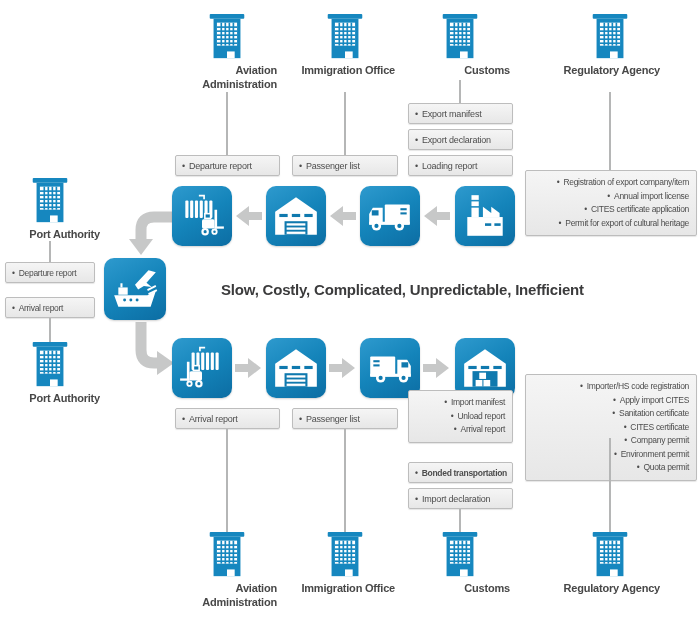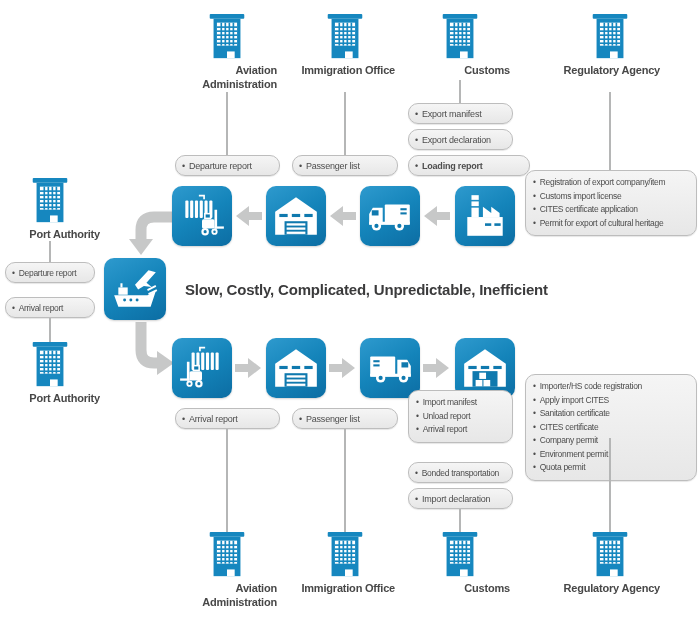--- a/index.html
+++ b/index.html
@@ -9,41 +9,41 @@
   
   .agency-label{position:absolute;width:100px;text-align:right;font-size:11px;font-weight:bold;
                 color:#474747;line-height:1.25;letter-spacing:-0.2px;}
   .bldg{position:absolute;width:40px;height:48px;}
 
   
   .vline{position:absolute;width:2px;background:#b5b6b6;}
 
   
   .doc-box{position:absolute;background:linear-gradient(#f5f5f5,#e7e7e7);border:1px solid #bdbdbd;
-           border-radius:10px;box-shadow:0 1px 1px rgba(0,0,0,0.10);display:flex;align-items:center;
-           padding:0 6px;box-sizing:border-box;height:21px;}
+           border-radius:2px;box-shadow:0 1px 1px rgba(0,0,0,0.10);display:flex;align-items:center;
+           padding:0 6px;box-sizing:border-box;height:21px;text-align:right;}
   .doc-box .doc-text{font-size:9px;color:#4d4d4d;letter-spacing:-0.2px;white-space:nowrap;}
   .doc-text::before{content:"•";margin-right:4px;color:#4d4d4d;}
   .doc-box.small .doc-text{font-size:8.5px;letter-spacing:-0.3px;}
   .doc-box.group{display:block;height:auto;padding:5px 7px;}
   .doc-line{font-size:8.5px;color:#4d4d4d;line-height:13.5px;letter-spacing:-0.3px;white-space:nowrap;}
   .doc-line::before{content:"•";margin-right:4px;}
 
   
   .tile{position:absolute;width:60px;height:60px;border-radius:10px;
         background:linear-gradient(150deg,#2e9ace 0%,#1484ba 50%,#0c6da3 100%);
         box-shadow:0 1px 2px rgba(0,0,0,0.18);display:flex;align-items:center;justify-content:center;}
   .tile svg{width:50px;height:50px;}
   .tile.big{width:62px;height:62px;}
   .flip{transform:scaleX(-1);}
 
   
   .flow-arrow{position:absolute;width:27px;height:22px;}
 
-  .banner{position:absolute;font-size:15px;font-weight:bold;color:#3b3b3c;letter-spacing:-0.2px;white-space:nowrap;}
+  .banner{position:absolute;font-size:15px;font-weight:bold;color:#3b3b3c;letter-spacing:-0.2px;white-space:nowrap;margin-left:36px;}
 
   .defs{position:absolute;width:0;height:0;overflow:hidden;}
   .overlay{position:absolute;left:0;top:0;pointer-events:none;}
 </style>
 </head>
 <body>
 
 <div class="canvas">
 
   <svg class="defs" aria-hidden="true">
@@ -186,27 +186,27 @@
     </div>
   <div class="doc-box" style="left:292px;top:155px;width:106px;">
     <span class="doc-text">Passenger list</span>
     </div>
   <div class="doc-box" style="left:408px;top:103px;width:105px;">
     <span class="doc-text">Export manifest</span>
     </div>
   <div class="doc-box" style="left:408px;top:129px;width:105px;">
     <span class="doc-text">Export declaration</span>
     </div>
-  <div class="doc-box" style="left:408px;top:155px;width:122px;font-weight:bold;">
+  <div class="doc-box" style="left:408px;top:155px;width:105px;">
     <span class="doc-text">Loading report</span>
     </div>
 
   <div class="doc-box group" style="left:525px;top:170px;width:172px;">
     <div class="doc-line">Registration of export company/item</div>
-    <div class="doc-line">Customs import license</div>
+    <div class="doc-line">Annual import license</div>
     <div class="doc-line">CITES certificate application</div>
     <div class="doc-line">Permit for export of cultural heritage</div>
   </div>
 
   <div class="tile" style="left:172px;top:186px;">
     <svg>
         <use href="#sym-forklift"></use>
       </svg>
     </div>
   <svg class="flow-arrow" style="left:235px;top:205px;">
@@ -286,21 +286,21 @@
     <span class="doc-text">Arrival report</span>
     </div>
   <div class="doc-box" style="left:292px;top:408px;width:106px;">
     <span class="doc-text">Passenger list</span>
     </div>
   <div class="doc-box group" style="left:408px;top:390px;width:105px;">
     <div class="doc-line">Import manifest</div>
     <div class="doc-line">Unload report</div>
     <div class="doc-line">Arrival report</div>
   </div>
-  <div class="doc-box small" style="left:408px;top:462px;width:105px;">
+  <div class="doc-box small" style="left:408px;top:462px;width:105px;font-weight:bold;">
     <span class="doc-text">Bonded transportation</span>
     </div>
   <div class="doc-box" style="left:408px;top:488px;width:105px;">
     <span class="doc-text">Import declaration</span>
     </div>
 
   <div class="vline" style="left:226px;top:429px;height:103px;"></div>
   <div class="vline" style="left:344px;top:429px;height:103px;"></div>
   <div class="vline" style="left:459px;top:509px;height:23px;"></div>
   <div class="vline" style="left:609px;top:438px;height:94px;"></div>

